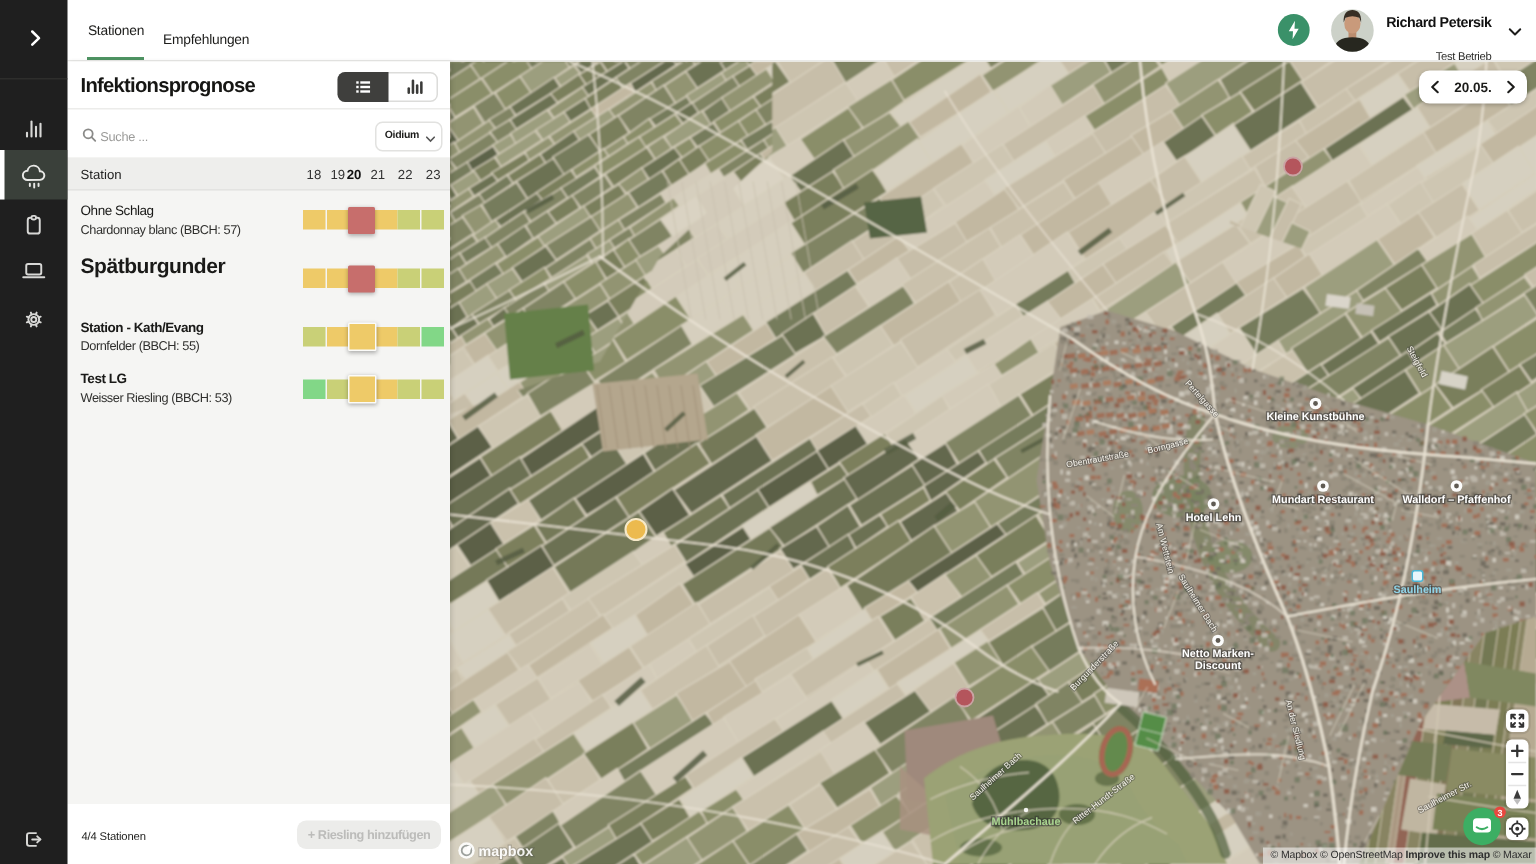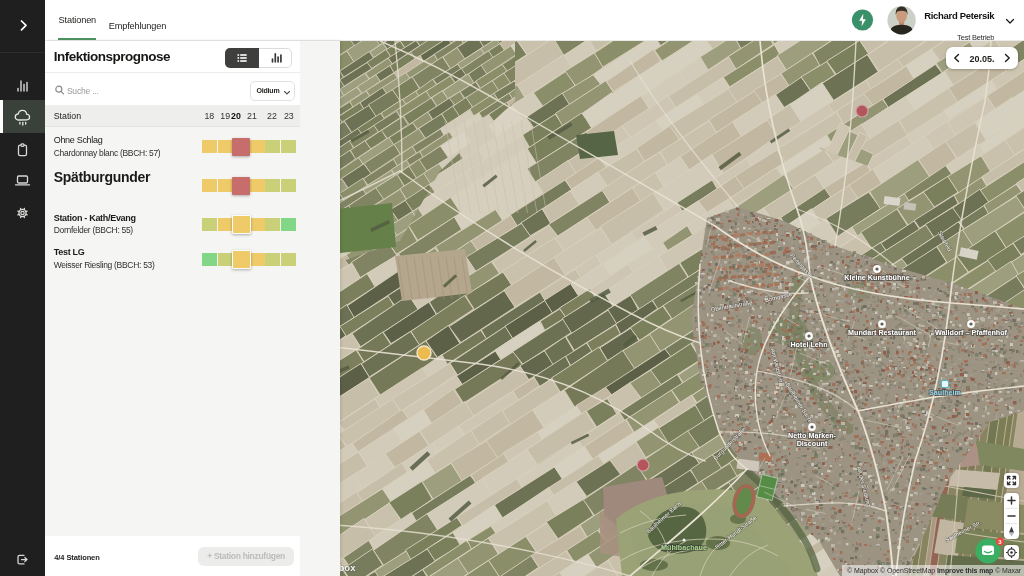--- a/index.html
+++ b/index.html
@@ -2,21 +2,21 @@
 <html><head><meta charset="utf-8">
 <style>
 *{margin:0;padding:0;box-sizing:border-box}
 html,body{width:1024px;height:576px;overflow:hidden;font-family:"Liberation Sans",sans-serif;background:#fff}
 .abs{position:absolute}
 #map{left:300px;top:41px;width:724px;height:535px;background:#c8bfab}
 .poi{font-size:7.2px;font-weight:bold;fill:#fff;text-anchor:middle;paint-order:stroke;stroke:rgba(45,45,45,0.5);stroke-width:1.8px}
 .street{font-size:5.8px;fill:#f5f2ea;text-anchor:middle;paint-order:stroke;stroke:rgba(60,60,60,0.38);stroke-width:1.4px}
 #topbar{left:45px;top:0;width:979px;height:41px;background:#fff;border-bottom:1px solid #e9e9e7;z-index:20}
 #sidebar{left:0;top:0;width:45px;height:576px;background:#1f1f1f;z-index:30}
-#panel{left:45px;top:41px;width:295px;height:535px;background:#f5f5f3;z-index:20;box-shadow:1px 0 3px rgba(0,0,0,0.12)}
+#panel{left:45px;top:41px;width:255px;height:535px;background:#f5f5f3;z-index:20;box-shadow:1px 0 3px rgba(0,0,0,0.12)}
 .tab{font-size:9.2px;color:#1d1d1b;letter-spacing:-0.15px}
 #ctrl{z-index:10}
 .mbtn{position:absolute;background:#fff;border-radius:4px;box-shadow:0 0 0 1.5px rgba(0,0,0,0.08)}
 </style></head>
 <body>
 
 <div class="abs" id="map">
     <svg width="724" height="535" viewBox="0 0 724 535" style="position:absolute;left:0;top:0">
 <defs>
         <filter id="soft" x="-2%" y="-2%" width="104%" height="104%">
@@ -1503,21 +1503,21 @@
   <div class="abs" style="left:211.5px;top:46px;font-size:7px;font-weight:bold;color:#1d1d1b;letter-spacing:-0.2px">Oidium</div>
   <svg class="abs" width="10" height="10" style="left:237px;top:46.5px">
       <path d="M2.5,3.5 L5,6 L7.5,3.5" stroke="#555" stroke-width="1.1" fill="none" stroke-linecap="round"></path>
     </svg>
   <div class="abs" style="left:0;top:64px;width:255px;height:21.5px;background:#eeeeec;border-bottom:1px solid #e3e3e1"></div>
   <div class="abs" style="left:8.7px;top:70px;font-size:8.8px;color:#222">Station</div>
   <div class="abs" style="left:164.3px;top:70px;width:20px;margin-left:-10px;text-align:center;font-size:8.8px;font-weight:normal;color:#333">18</div>
 <div class="abs" style="left:180.2px;top:70px;width:20px;margin-left:-10px;text-align:center;font-size:8.8px;font-weight:normal;color:#333">19</div>
 <div class="abs" style="left:196.1px;top:70px;width:20px;margin-left:-10px;font-size:8.8px;font-weight:bold;color:#111">20</div>
 <div class="abs" style="left:212.0px;top:70px;width:20px;margin-left:-10px;text-align:left;font-size:8.8px;font-weight:normal;color:#333">21</div>
-<div class="abs" style="left:232px;top:70px;width:20px;margin-left:-10px;text-align:left;font-size:8.8px;font-weight:normal;color:#333">22</div>
+<div class="abs" style="left:220px;top:70px;width:20px;margin-left:-10px;text-align:right;font-size:8.8px;font-weight:normal;color:#333">22</div>
 <div class="abs" style="left:243.8px;top:70px;width:20px;margin-left:-10px;text-align:center;font-size:8.8px;font-weight:normal;color:#333">23</div>
 
   <div class="abs" style="left:8.7px;top:94.3px;font-size:9px;font-weight:normal;color:#1a1a18;letter-spacing:-0.3px">Ohne Schlag</div>
 <div class="abs" style="left:8.7px;top:107.0px;width:145px;font-size:8.5px;color:#30302e;line-height:10.3px;letter-spacing:-0.3px">Chardonnay blanc (BBCH: 57)</div>
 <div class="abs" style="left:8.7px;top:127.5px;font-size:14px;font-weight:bold;color:#1a1a18;letter-spacing:-0.3px">Spätburgunder</div>
 <div class="abs" style="left:8.7px;top:171.5px;font-size:9px;font-weight:bold;color:#1a1a18;letter-spacing:-0.3px">Station - Kath/Evang</div>
 <div class="abs" style="left:8.7px;top:184.2px;width:145px;font-size:8.5px;color:#30302e;line-height:10.3px;letter-spacing:-0.3px">Dornfelder (BBCH: 55)</div>
 <div class="abs" style="left:8.7px;top:206.3px;font-size:9px;font-weight:bold;color:#1a1a18;letter-spacing:-0.3px">Test LG</div>
 <div class="abs" style="left:8.7px;top:219.0px;width:145px;font-size:8.5px;color:#30302e;line-height:10.3px;letter-spacing:-0.3px">Weisser Riesling (BBCH: 53)</div>
 
@@ -1540,22 +1540,22 @@
 <div class="abs" style="left:220.4px;top:176.7px;width:15px;height:13px;background:#c9d077"></div>
 <div class="abs" style="left:236.3px;top:176.7px;width:15px;height:13px;background:#82d787"></div>
 <div class="abs" style="left:156.8px;top:211.6px;width:15px;height:13px;background:#82d787"></div>
 <div class="abs" style="left:172.7px;top:211.6px;width:15px;height:13px;background:#c9d077"></div>
 <div class="abs" style="left:186.6px;top:208.6px;width:19px;height:19px;background:#eeca68;border:1.5px solid #fbfbf9;border-radius:1px;box-shadow:0 1px 3px rgba(0,0,0,0.3);z-index:2"></div>
 <div class="abs" style="left:204.5px;top:211.6px;width:15px;height:13px;background:#eeca68"></div>
 <div class="abs" style="left:220.4px;top:211.6px;width:15px;height:13px;background:#c9d077"></div>
 <div class="abs" style="left:236.3px;top:211.6px;width:15px;height:13px;background:#c9d077"></div>
 
   <div class="abs" style="left:0;top:495px;width:255px;height:40px;background:#fff"></div>
-  <div class="abs" style="left:9.3px;top:511.5px;font-size:7.5px;font-weight:bold;color:#1d1d1b;letter-spacing:-0.1px">4/4 Stationen</div>
-  <div class="abs" style="left:153.2px;top:505.7px;width:95.8px;height:19.7px;background:#ececea;border-radius:6px;text-align:center;line-height:19.7px;font-size:8.5px;font-weight:bold;color:#bcbcba;letter-spacing:-0.3px">+ Station hinzufügen</div>
+  <div class="abs" style="left:9.3px;top:511.5px;font-size:7.5px;font-weight:normal;color:#1d1d1b;letter-spacing:-0.1px">4/4 Stationen</div>
+  <div class="abs" style="left:153.2px;top:505.7px;width:95.8px;height:19.7px;background:#ececea;border-radius:6px;text-align:center;line-height:19.7px;font-size:8.5px;font-weight:bold;color:#bcbcba;letter-spacing:-0.3px">+ Riesling hinzufügen</div>
 </div>
 
 <div class="abs" id="ctrl" style="left:0;top:0;width:1024px;height:576px;pointer-events:none">
   <div class="abs" style="left:946px;top:46.5px;width:72px;height:22px;background:#fff;border-radius:7px;box-shadow:0 1px 3px rgba(0,0,0,0.25)"></div>
   <svg class="abs" width="72" height="22" style="left:946px;top:46.5px">
     <path d="M12.5,7.5 L8.8,11 L12.5,14.5" stroke="#1d1d1b" stroke-width="1.4" fill="none" stroke-linecap="round" stroke-linejoin="round"></path>
     <path d="M59.5,7.5 L63.2,11 L59.5,14.5" stroke="#1d1d1b" stroke-width="1.4" fill="none" stroke-linecap="round" stroke-linejoin="round"></path>
     <text x="36" y="14.5" text-anchor="middle" font-size="9" font-weight="bold" fill="#1d1d1b">20.05.</text>
   </svg>
   <div class="mbtn" style="left:1003.5px;top:472.5px;width:15px;height:15px"></div>

